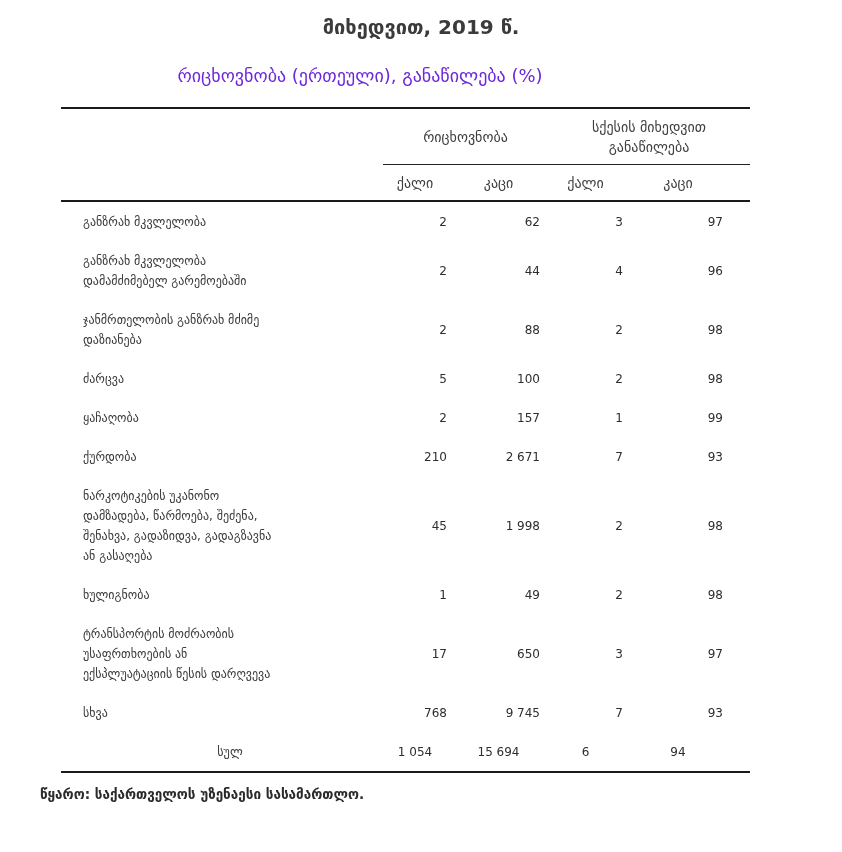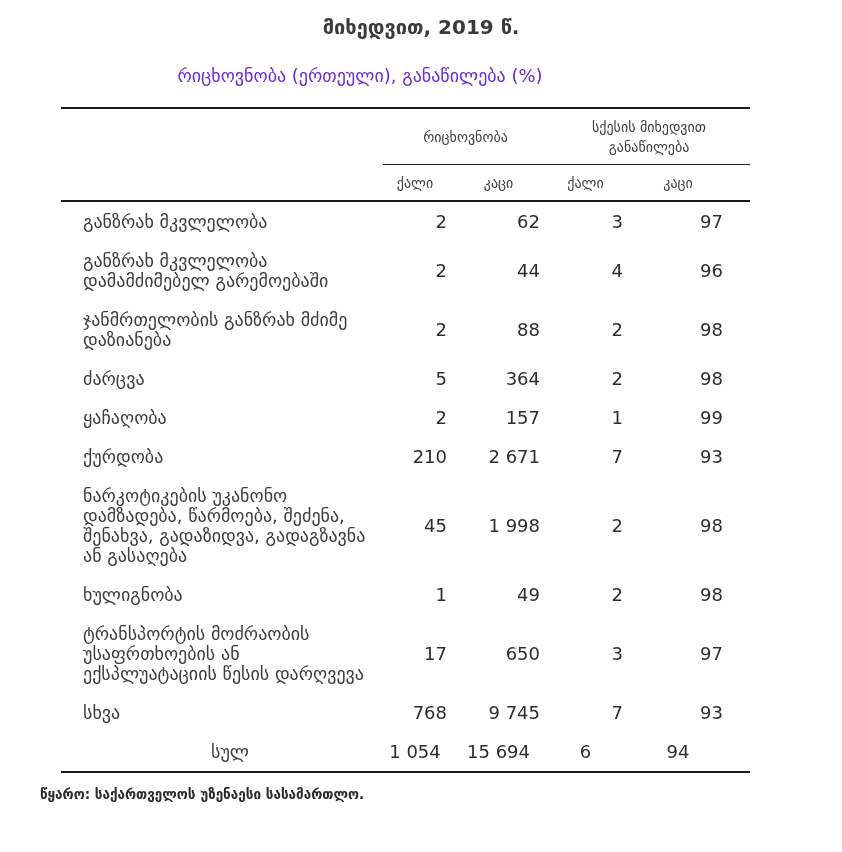--- a/index.html
+++ b/index.html
@@ -61,21 +61,21 @@
   tr.sub-row th {
     padding: 10px 0 9px;
     text-align: center;
     border-bottom: 2px solid #1a1a1a;
   }
   tr.sub-row th:nth-child(2) { padding-right: 10px; }
   tr.sub-row th:nth-child(3) { padding-right: 8px; }
   tr.sub-row th:nth-child(4) { padding-right: 10px; }
   tr.sub-row th:nth-child(5) { padding-right: 27px; }
   tbody td {
-    font-size: 18px;
+    font-size: 12px;
     line-height: 20px;
     padding: 10px 0 9px;
     vertical-align: middle;
   }
   tbody td.label {
     padding-left: 22px;
     padding-right: 6px;
     white-space: pre-line;
     color: #3c3c3c;
   }
@@ -151,21 +151,21 @@
         <td class="label">ჯანმრთელობის განზრახ მძიმე
 დაზიანება</td>
         <td class="num c1">2</td>
         <td class="num c2">88</td>
         <td class="num c3">2</td>
         <td class="num c4">98</td>
       </tr>
       <tr>
         <td class="label">ძარცვა</td>
         <td class="num c1">5</td>
-        <td class="num c2">364</td>
+        <td class="num c2">100</td>
         <td class="num c3">2</td>
         <td class="num c4">98</td>
       </tr>
       <tr>
         <td class="label">ყაჩაღობა</td>
         <td class="num c1">2</td>
         <td class="num c2">157</td>
         <td class="num c3">1</td>
         <td class="num c4">99</td>
       </tr>

